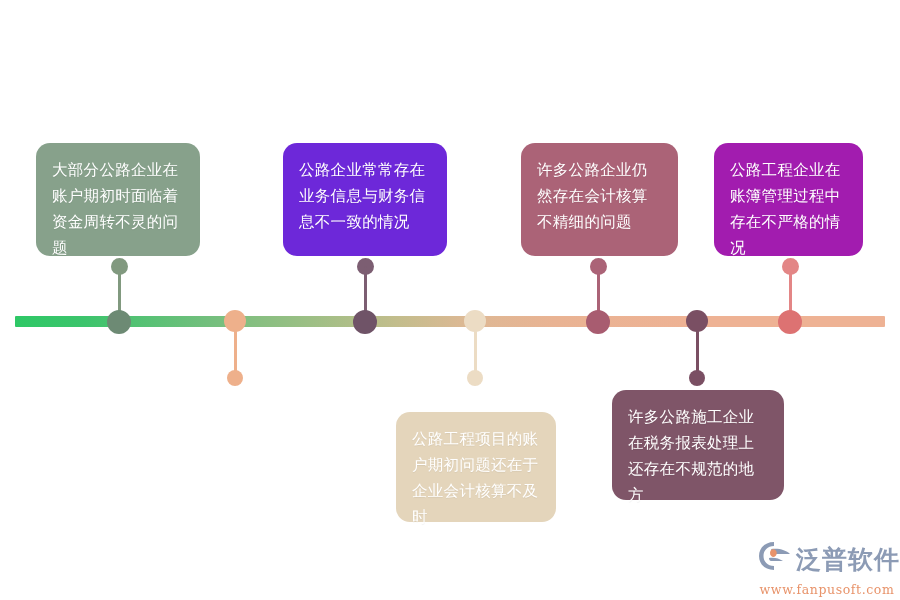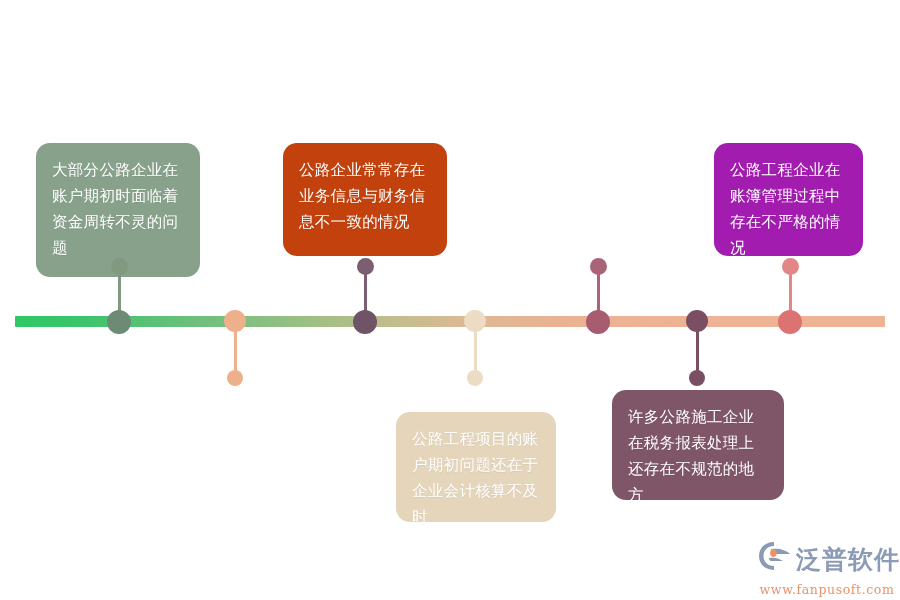--- a/index.html
+++ b/index.html
@@ -110,34 +110,37 @@
     width: 140px;
   }
 </style>
 </head>
 <body>
 
 <div id="canvas">
 
   <div class="spine"></div>
 
-  <div class="card light-text" style="left:36px; top:143px; width:164px; height:134px; background:#87a18b;">
+  <div class="card light-text" style="left:36px; top:143px; width:164px; height:113px; background:#87a18b;">
     <span>大部分公路企业在账户期初时面临着资金周转不灵的问题</span>
   </div>
   <div class="conn-dot" style="left:111px; top:258px; width:17px; height:17px; background:#81997f;"></div>
   <div class="conn-line" style="left:118px; top:266px; height:58px; background:#81997f;"></div>
   <div class="node" style="left:107px; top:310px; width:24px; height:24px; background:#6d8a74;"></div>
 
-  <div class="card light-text" style="left:283px; top:143px; width:164px; height:113px; background:#c2410c;">
+  <div class="card light-text" style="left:283px; top:143px; width:164px; height:113px; background:#6d28d9;">
     <span>公路企业常常存在业务信息与财务信息不一致的情况</span>
   </div>
   <div class="conn-dot" style="left:357px; top:258px; width:17px; height:17px; background:#7c5e72;"></div>
   <div class="conn-line" style="left:364px; top:266px; height:58px; background:#7c5e72;"></div>
   <div class="node" style="left:353px; top:310px; width:24px; height:24px; background:#6f5367;"></div>
 
+  <div class="card light-text" style="left:521px; top:143px; width:157px; height:113px; background:#ab6377;">
+    <span>许多公路企业仍然存在会计核算不精细的问题</span>
+  </div>
   <div class="conn-dot" style="left:590px; top:258px; width:17px; height:17px; background:#ab6377;"></div>
   <div class="conn-line" style="left:597px; top:266px; height:58px; background:#ab6377;"></div>
   <div class="node" style="left:586px; top:310px; width:24px; height:24px; background:#a85c70;"></div>
 
   <div class="card light-text" style="left:714px; top:143px; width:149px; height:113px; background:#a21caf;">
     <span>公路工程企业在账簿管理过程中存在不严格的情况</span>
   </div>
   <div class="conn-dot" style="left:782px; top:258px; width:17px; height:17px; background:#e38686;"></div>
   <div class="conn-line" style="left:789px; top:266px; height:58px; background:#e38686;"></div>
   <div class="node" style="left:778px; top:310px; width:24px; height:24px; background:#dd7272;"></div>

